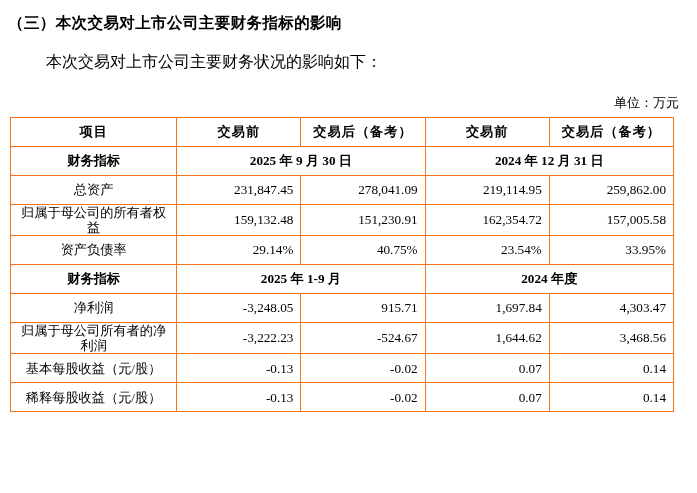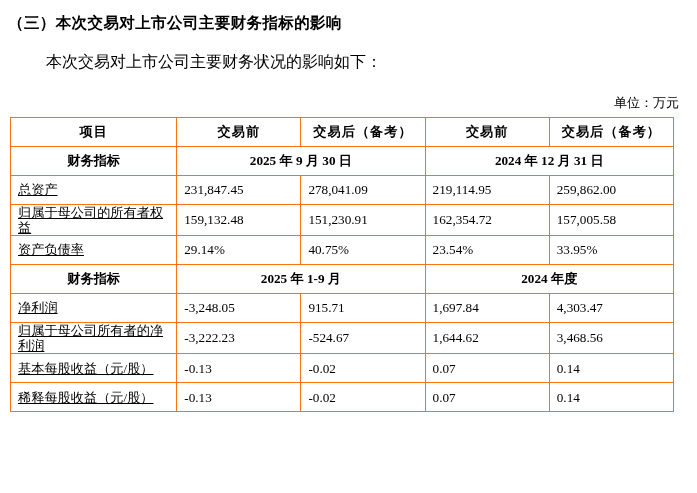--- a/index.html
+++ b/index.html
@@ -61,23 +61,24 @@
   .hdr {
     text-align: center;
     font-weight: bold;
     letter-spacing: 1px;
   }
   .sub {
     text-align: center;
     font-weight: bold;
   }
   .lbl {
-    text-decoration: underline;
+    text-align: center;
   }
   .num {
+    text-align: right;
   }
   .tall { height: 29px; }
 </style>
 </head>
 <body>
 
 <div class="page">
 
   <div class="heading">（三）本次交易对上市公司主要财务指标的影响</div>
 

